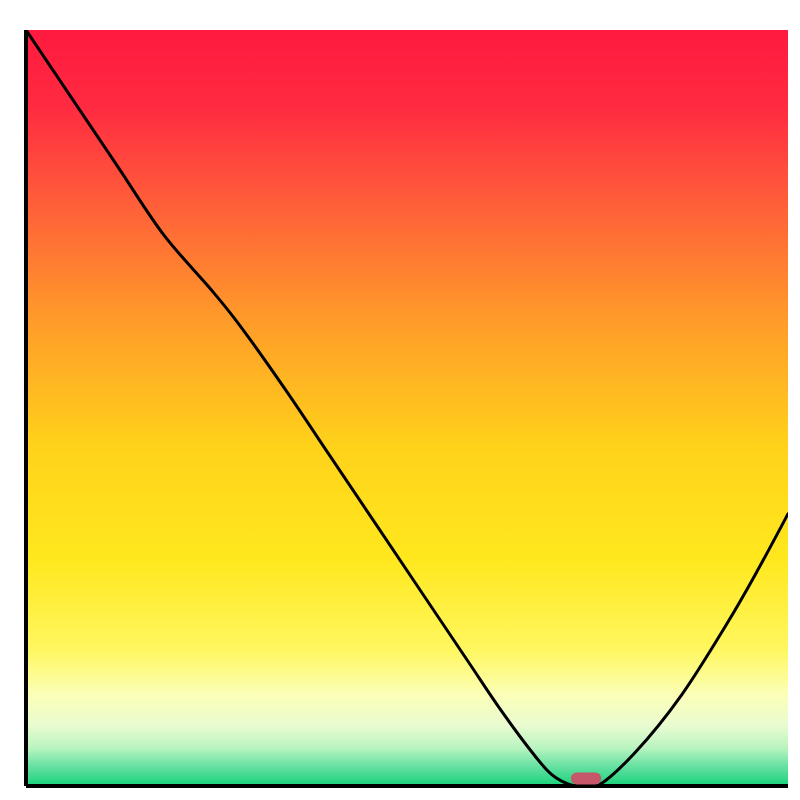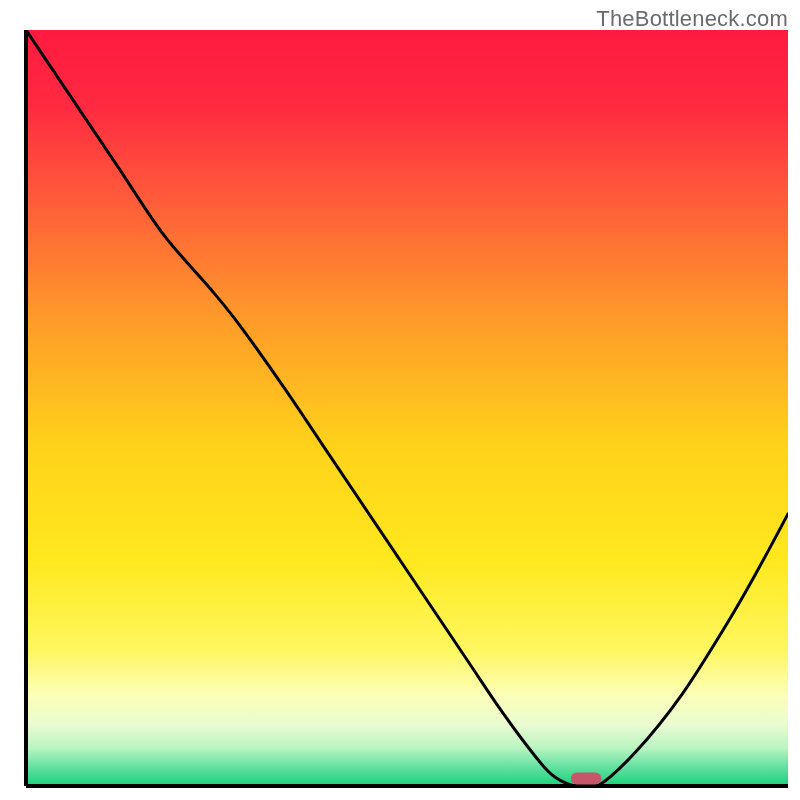--- a/index.html
+++ b/index.html
@@ -32,21 +32,20 @@
     left: 0;
     top: 0;
     width: 800px;
     height: 800px;
   }
 </style>
 </head>
 <body>
 
 <div class="stage">
-  <div class="watermark">TheBottleneck.com</div>
 
   <svg class="chart" viewBox="0 0 800 800" preserveAspectRatio="none">
     <defs>
       <linearGradient id="bg-grad" x1="0" y1="0" x2="0" y2="1">
           <stop offset="0%" stop-color="#ff1a3f"></stop>
           <stop offset="10%" stop-color="#ff2a41"></stop>
           <stop offset="22%" stop-color="#ff5a3a"></stop>
           <stop offset="38%" stop-color="#ff9a2a"></stop>
           <stop offset="55.00000000000001%" stop-color="#ffd21a"></stop>
           <stop offset="70%" stop-color="#ffe81e"></stop>

